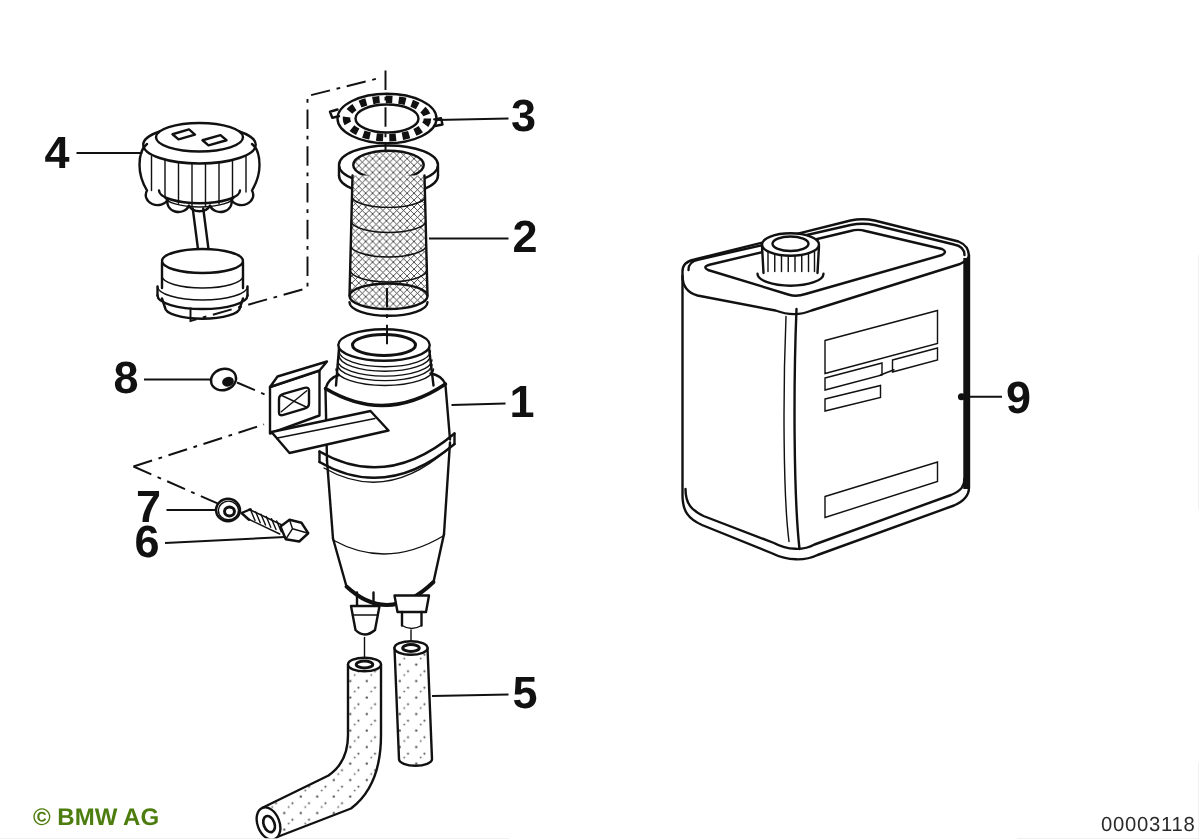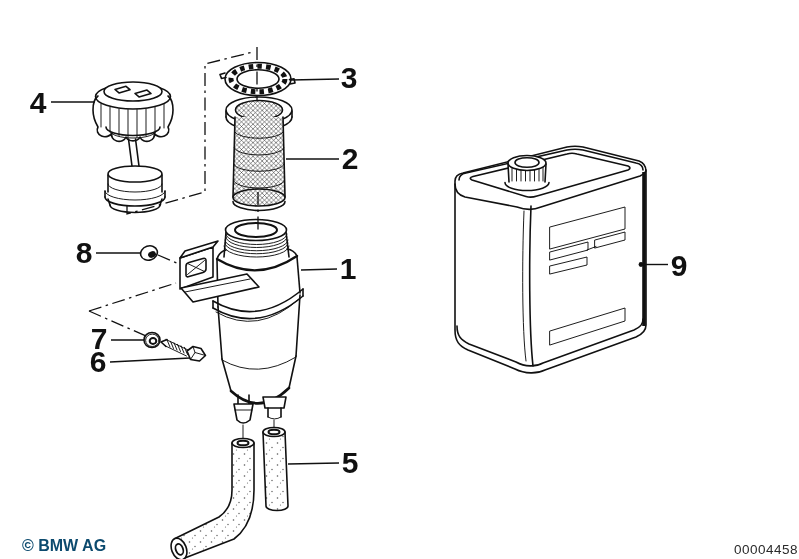--- a/index.html
+++ b/index.html
@@ -6,21 +6,21 @@
   .stage{position:relative;width:799px;height:559px;background:#ffffff;overflow:hidden;
          font-family:"Liberation Sans",sans-serif;}
   .stage svg{position:absolute;left:0;top:0;}
   .ln{fill:none;stroke:#111;stroke-width:1.6;stroke-linecap:round;stroke-linejoin:round;}
   .ln2{fill:none;stroke:#111;stroke-width:2.3;stroke-linecap:round;stroke-linejoin:round;}
   .thin{fill:none;stroke:#111;stroke-width:0.95;stroke-linecap:round;}
   .wf{fill:#fff;stroke:#111;stroke-width:1.6;stroke-linecap:round;stroke-linejoin:round;}
   .dash{fill:none;stroke:#111;stroke-width:1.3;stroke-dasharray:13 4.5 2.5 4.5;}
   .part-label{position:absolute;transform:translate(-50%,-50%);
               font-weight:bold;font-size:30px;color:#111;line-height:1;}
-  .copyright{position:absolute;left:22px;top:537px;font-weight:bold;font-size:16px;color:#0c4a6e;}
+  .copyright{position:absolute;left:22px;top:537px;font-weight:bold;font-size:16px;color:#4d7c0f;}
   .docnum{position:absolute;left:734px;top:542px;font-size:13.5px;letter-spacing:.5px;color:#2a2a2a;}
 </style>
 </head>
 <body>
 
 <div class="stage">
 <svg width="799" height="559" viewBox="0 0 799 559">
   <defs>
     <pattern id="mesh" width="4.6" height="4.6" patternUnits="userSpaceOnUse">
       <rect width="4.6" height="4.6" fill="#fff"></rect>
@@ -205,14 +205,14 @@
   <div class="part-label" style="left:350px;top:159px">2</div>
   <div class="part-label" style="left:349px;top:78px">3</div>
   <div class="part-label" style="left:38px;top:103px">4</div>
   <div class="part-label" style="left:350px;top:463px">5</div>
   <div class="part-label" style="left:98px;top:362px">6</div>
   <div class="part-label" style="left:99px;top:339px">7</div>
   <div class="part-label" style="left:84px;top:253px">8</div>
   <div class="part-label" style="left:679px;top:266px">9</div>
 
   <div class="copyright">© BMW AG</div>
-  <div class="docnum">00004458</div>
+  <div class="docnum">00003118</div>
 </div>
 
 </body></html>

